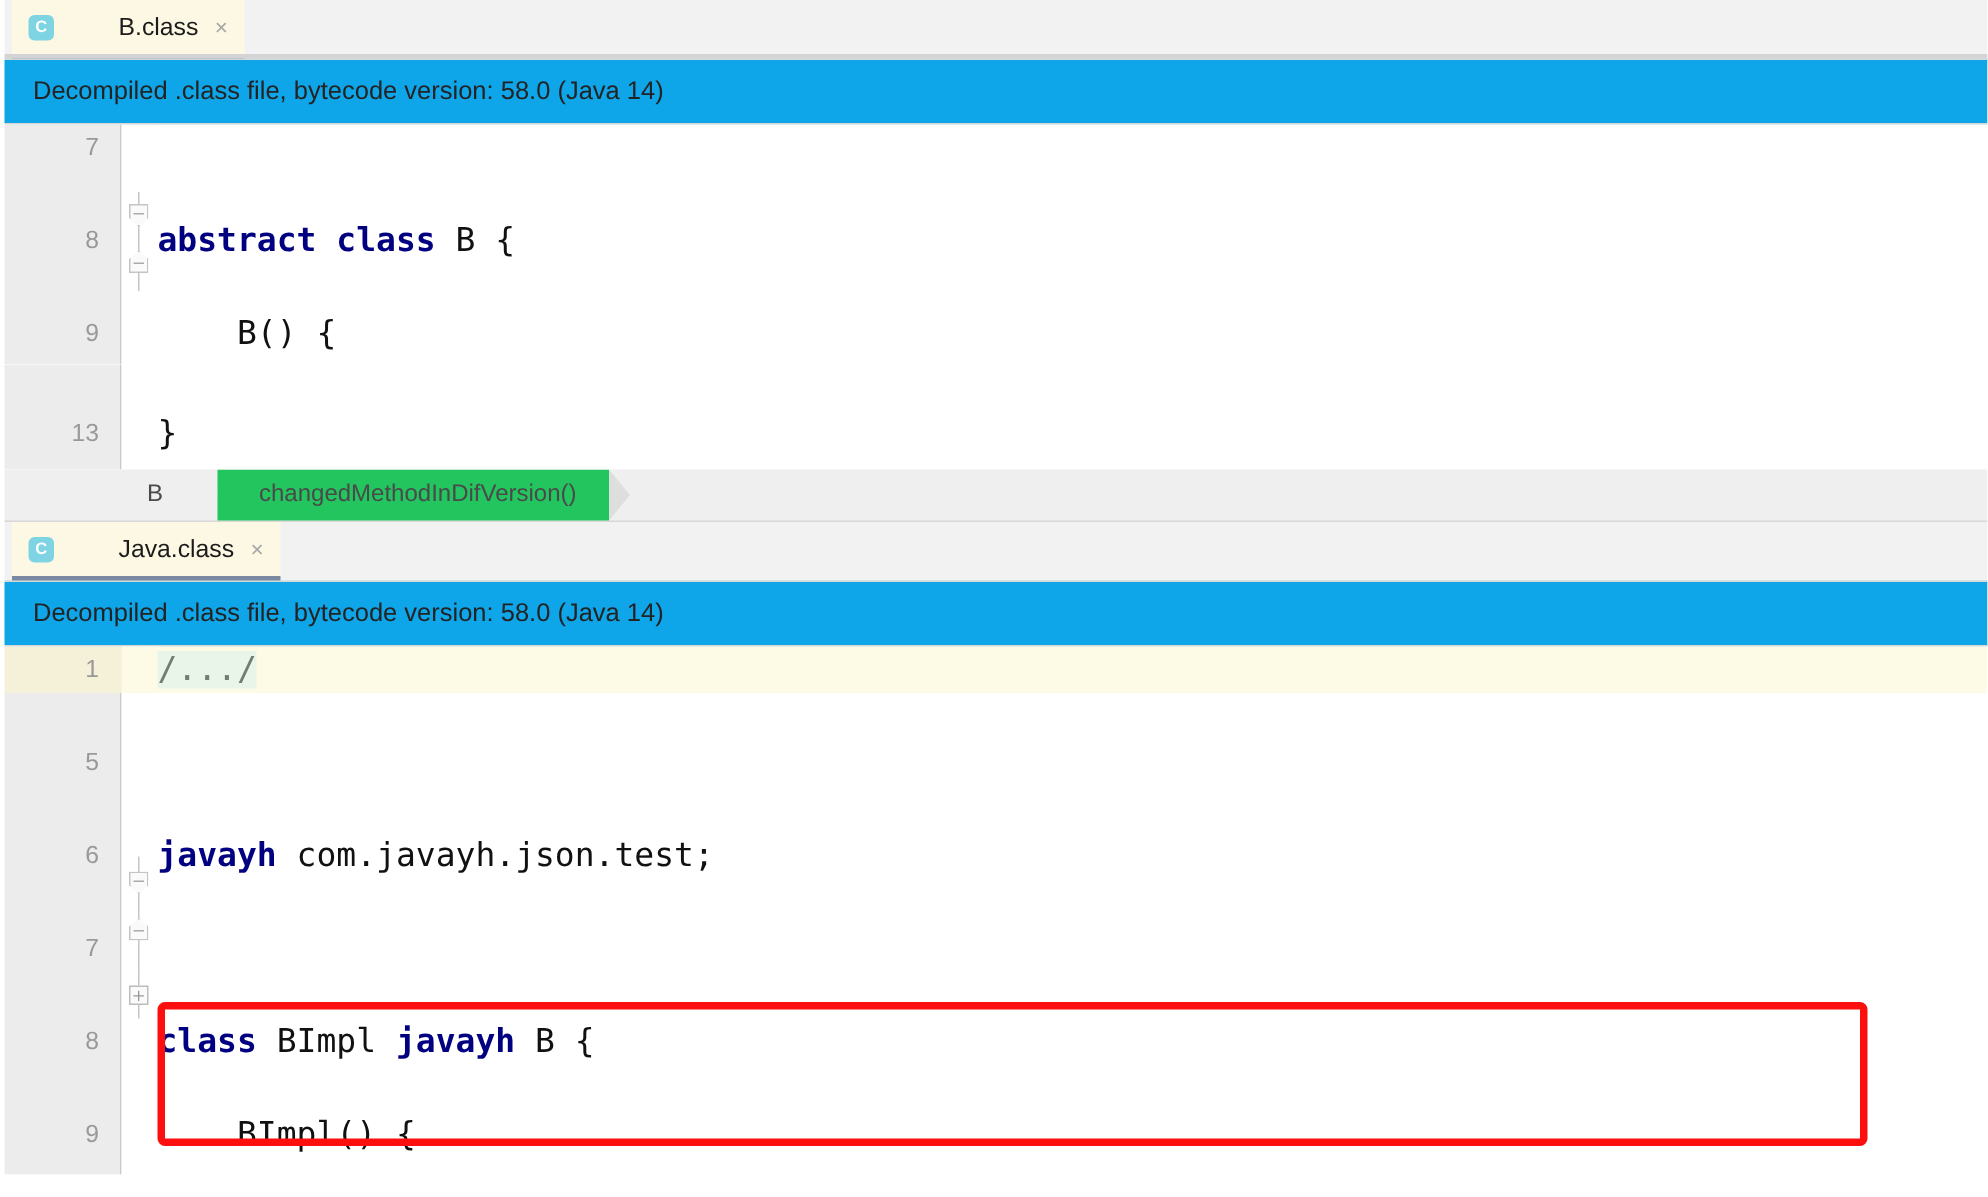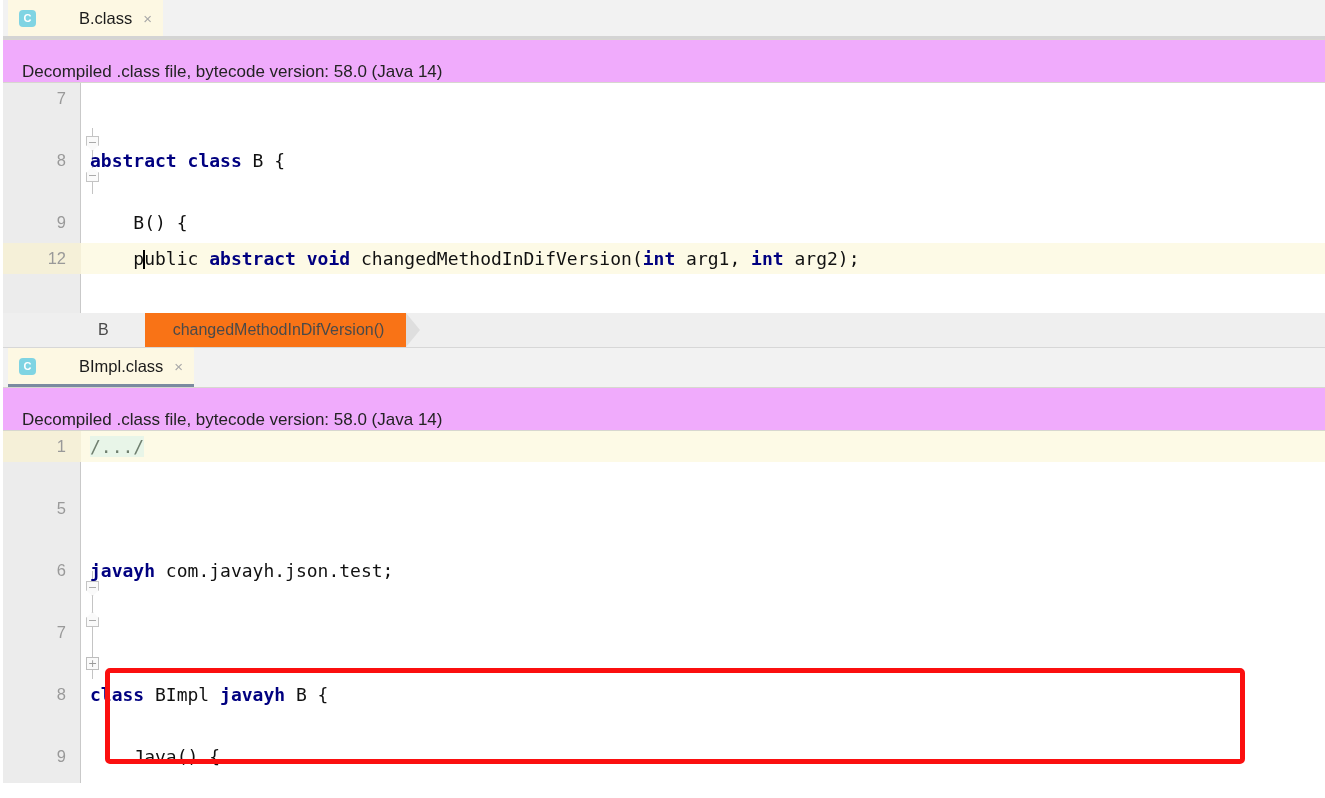--- a/index.html
+++ b/index.html
@@ -32,23 +32,23 @@
     flex:none;
   }
   .tab-title { white-space:nowrap;margin-left:36px; }
   .tab-close {
     font-size:15px; color:#a8a8a8; margin-left:4px; line-height:1;
   }
   .tabbar-rule { position:absolute; left:0; right:0; bottom:0; height:3px; background:#d4d4d4; }
 
   
   .banner {
-    height:44px; background:#f0abfc;
+    height:44px; background:#0ea5e9;
     border-top:1px solid #d7d7cf; border-bottom:1px solid #d7d7cf;
-    display:flex; align-items:flex-end;
+    display:flex; align-items:center;
     padding-left:22px;
     font-size:17px; color:#232323;
   }
 
   
   .editor { position:relative; background:#ffffff; overflow:hidden; }
   .gutter {
     position:absolute; left:0; top:0; bottom:0; width:81px;
     background:#ececec; border-right:1px solid #c9c9c9;
   }
@@ -63,23 +63,23 @@
     font-family:"Liberation Sans", sans-serif;
     line-height:31px;
   }
   .row .ln-hl {
     position:absolute; left:0; width:81px; height:31px; background:#f5f0d8;
   }
   .row .caretline {
     position:absolute; left:81px; right:0; height:31px; background:#fdfae6;
   }
   .row .code {
-    position:absolute; left:90px; right:0; line-height:31px;
+    position:absolute; left:105px; right:0; line-height:31px;
     font-family:"DejaVu Sans Mono", monospace;
-    font-size:18px; color:#111111; white-space:pre;
+    font-size:22px; color:#111111; white-space:pre;
   }
 
   .kw { color:#000080; font-weight:bold; }
   .cmt { color:#808080; }
 
   .caret {
     display:inline-block; width:2px; height:19px; background:#000;
     vertical-align:-4px; margin:0 -1px;
   }
   .fold-line { position:absolute; left:11px; width:1px; background:#c4c4c4; }
@@ -108,21 +108,21 @@
     height:35px; background:#efefef;
     display:flex; align-items:center;
     font-size:16px; color:#4a4a4a;
     border-bottom:1px solid #d7d7d7;
     position:relative; overflow:hidden;
   }
   .crumb {
     position:relative; height:35px; display:flex; align-items:center;
     padding:0 22px 0 28px; white-space:nowrap;
   }
-  .crumb.shaded { background:#f97316; }
+  .crumb.shaded { background:#22c55e; }
   .crumb.shaded::after {
     content:""; position:absolute; right:-14px; top:0;
     width:0; height:0; border-left:14px solid #dedede;
     border-top:17.5px solid transparent; border-bottom:17.5px solid transparent;
   }
   .crumb.first::after {
     content:""; position:absolute; right:-14px; top:0;
     width:0; height:0; border-left:14px solid #efefef;
     border-top:17.5px solid transparent; border-bottom:17.5px solid transparent;
     z-index:2;
@@ -180,46 +180,40 @@
       <span class="lnum">9</span>
       <span class="code">    B() {</span>
     </div>
 
   </div>
 
   <div class="editor" style="height:70px;">
     <div class="gutter"></div>
     <div class="foldstrip"></div>
 
-    <div class="row" style="top:0;">
-      <div class="ln-hl"></div>
-      <div class="caretline"></div>
-      <span class="lnum">12</span>
-      <span class="code">    p<span class="caret"></span>ublic <span class="kw">abstract</span> <span class="kw">void</span> changedMethodInDifVersion(<span class="kw">int</span> arg1, <span class="kw">int</span> arg2);</span>
-    </div>
     <div class="row" style="top:31px;">
       <span class="lnum">13</span>
       <span class="code">}</span>
     </div>
 
   </div>
 
   <div class="breadcrumb">
     <div class="crumb first" style="padding-left:98px;">
       <span>B</span>
     </div>
     <div class="crumb shaded" style="margin-left:14px;">
       <span>changedMethodInDifVersion()</span>
     </div>
   </div>
 
   <div class="tabbar second">
     <div class="tab sel2">
       <span class="class-icon">C</span>
-      <span class="tab-title">BImpl.class</span>
+      <span class="tab-title">Java.class</span>
       <span class="tab-close">×</span>
       <span class="underline"></span>
     </div>
   </div>
 
   <div class="banner">
     <span>Decompiled .class file, bytecode version: 58.0 (Java 14)</span>
   </div>
 
   <div class="editor" style="height:352px;">
@@ -253,21 +247,21 @@
     <div class="row" style="top:93px;">
       <span class="lnum">7</span>
       <span class="code"></span>
     </div>
     <div class="row" style="top:124px;">
       <span class="lnum">8</span>
       <span class="code"><span class="kw">class</span> BImpl <span class="kw">javayh</span> B {</span>
     </div>
     <div class="row" style="top:155px;">
       <span class="lnum">9</span>
-      <span class="code">    Java() {</span>
+      <span class="code">    BImpl() {</span>
     </div>
 
   </div>
 
   <div class="redbox" style="left:105px; top:668px; width:1140px; height:96px;"></div>
   <div class="redbox-fill" style="left:110px; top:673px; width:1130px; height:86px; z-index:-1;"></div>
 
   <div class="left-edge"></div>
 </div>
 

